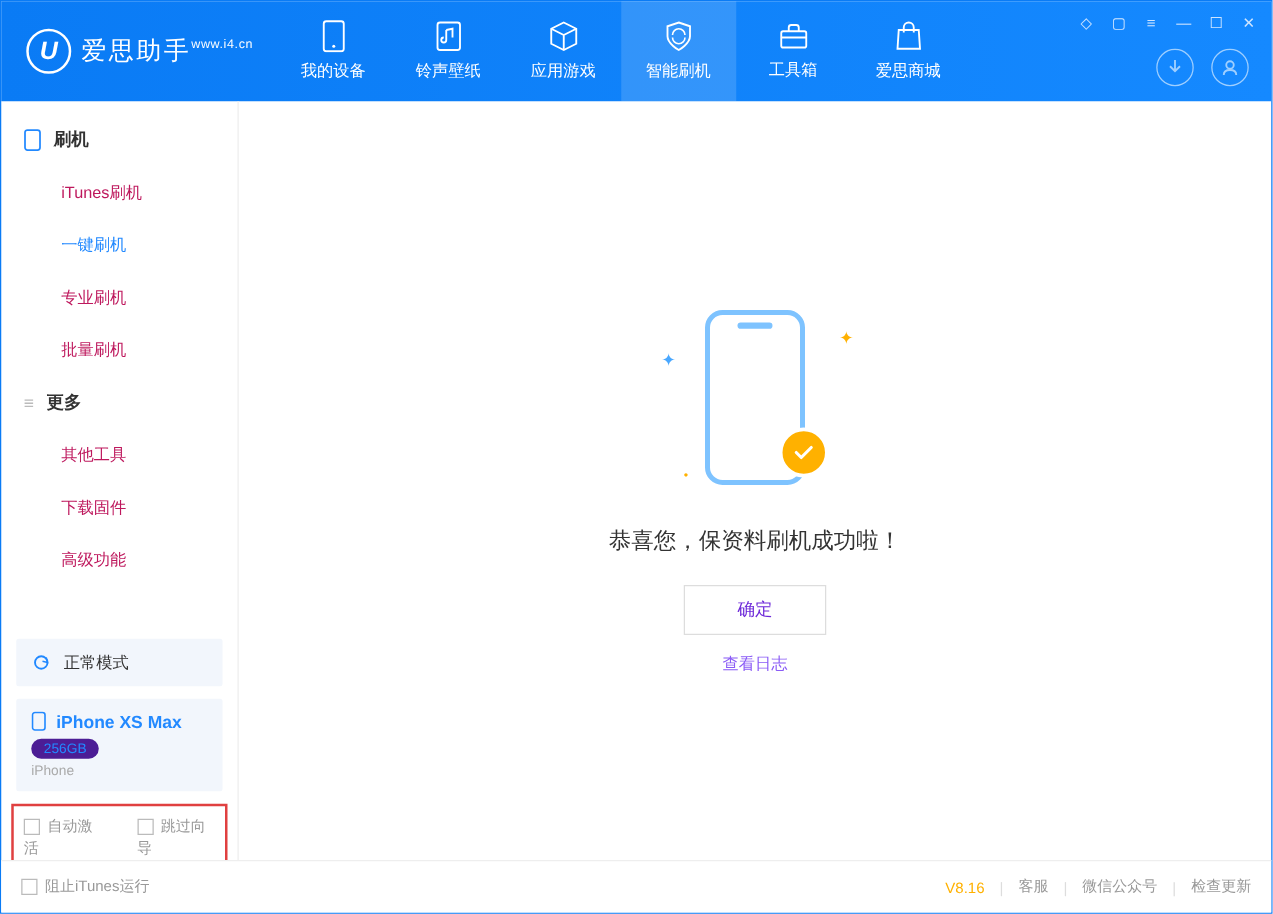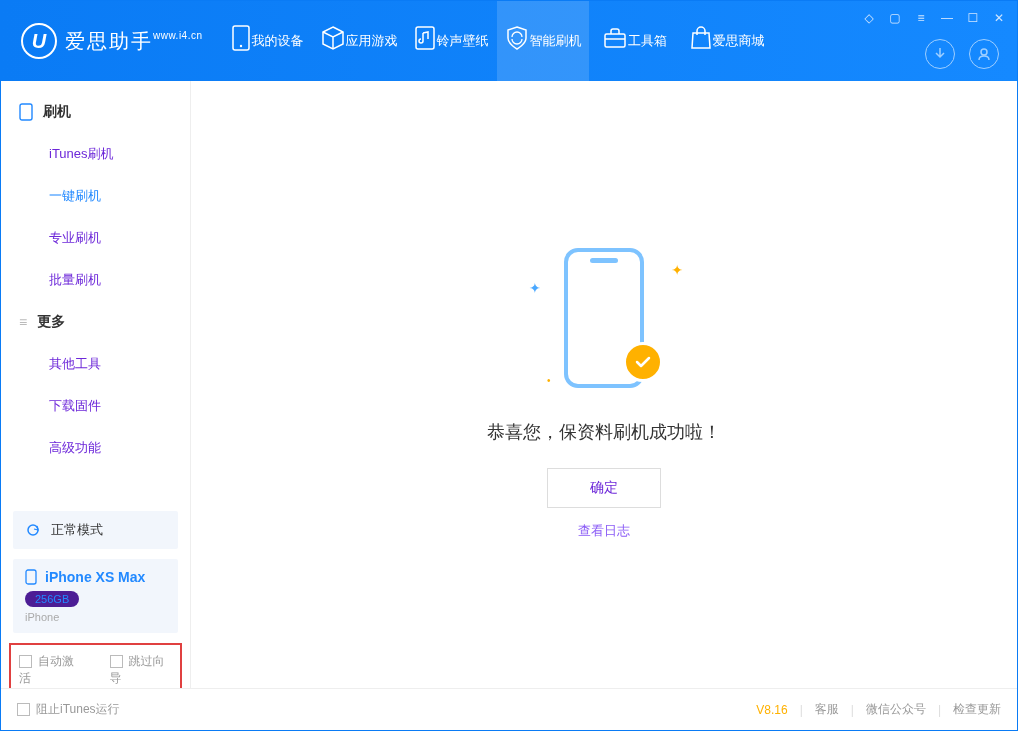--- a/index.html
+++ b/index.html
@@ -33,21 +33,21 @@
     display: flex; align-items: center; justify-content: center;
     font-weight: bold; font-size: 20px; font-style: italic;
     margin-right: 8px;
   }
   .logo-text { display: flex; line-height: 1.1; }
   .logo-title { font-size: 20px; font-weight: 500; letter-spacing: 2px; }
   .logo-sub { font-size: 10px; letter-spacing: 0.5px; }
   .nav-tabs { display: flex; height: 100%; }
   .nav-tab {
     width: 92px; height: 100%;
-    display: flex; flex-direction: row;
+    display: flex; flex-direction: column;
     align-items: center; justify-content: center;
     font-size: 13px; cursor: pointer;
     color: #fff;
   }
   .nav-tab.active { background: rgba(255,255,255,0.15); }
   .nav-tab svg { margin-bottom: 6px; }
   .win-controls {
     position: absolute; right: 10px; top: 10px;
     display: flex; gap: 10px; align-items: center;
     color: #cfe5ff; font-size: 12px;
@@ -71,21 +71,21 @@
     position: relative;
   }
   .sb-group-title {
     display: flex; align-items: center;
     padding: 12px 18px; font-size: 14px; font-weight: 600;
     color: #333;
   }
   .sb-group-title svg, .sb-group-title .gicon { margin-right: 10px; }
   .sb-item {
     padding: 12px 18px 12px 48px;
-    font-size: 13px; color: #6d28d9; cursor: pointer;
+    font-size: 13px; color: #be185d; cursor: pointer;
   }
   .sb-item.active { color: #2289ff; }
   .sb-device-area {
     margin-top: auto;
     padding: 0;
   }
   .sb-mode {
     margin: 10px 12px; padding: 10px 12px;
     background: #f2f6fc; border-radius: 2px;
     display: flex; align-items: center; gap: 10px;
@@ -169,33 +169,33 @@
   </div>
   <div class="nav-tabs">
     <div class="nav-tab">
       <svg width="22" height="26" viewBox="0 0 22 26" fill="none">
           <rect x="3" y="1" width="16" height="24" rx="2" stroke="#fff" stroke-width="1.5"></rect>
           <circle cx="11" cy="21" r="1.2" fill="#fff"></circle>
         </svg>
       <span>我的设备</span>
     </div>
     <div class="nav-tab">
-      <svg width="26" height="26" viewBox="0 0 26 26" fill="none">
-          <path d="M13 2 L23 7 L23 19 L13 24 L3 19 L3 7 Z" stroke="#fff" stroke-width="1.5" fill="none"></path>
-          <path d="M3 7 L13 12 L23 7 M13 12 L13 24" stroke="#fff" stroke-width="1.5"></path>
-        </svg>
-      <span>应用游戏</span>
-    </div>
-    <div class="nav-tab">
       <svg width="24" height="26" viewBox="0 0 24 26" fill="none">
           <rect x="3" y="2" width="18" height="22" rx="2" stroke="#fff" stroke-width="1.5"></rect>
           <path d="M10 8 L10 16 A2 2 0 1 1 8 14" stroke="#fff" stroke-width="1.5" fill="none"></path>
           <path d="M10 8 L15 7 L15 14" stroke="#fff" stroke-width="1.5" fill="none"></path>
         </svg>
       <span>铃声壁纸</span>
+    </div>
+    <div class="nav-tab">
+      <svg width="26" height="26" viewBox="0 0 26 26" fill="none">
+          <path d="M13 2 L23 7 L23 19 L13 24 L3 19 L3 7 Z" stroke="#fff" stroke-width="1.5" fill="none"></path>
+          <path d="M3 7 L13 12 L23 7 M13 12 L13 24" stroke="#fff" stroke-width="1.5"></path>
+        </svg>
+      <span>应用游戏</span>
     </div>
     <div class="nav-tab active">
       <svg width="26" height="26" viewBox="0 0 26 26" fill="none">
           <path d="M13 2 L22 5 L22 13 C22 19 13 24 13 24 C13 24 4 19 4 13 L4 5 Z" stroke="#fff" stroke-width="1.5" fill="none"></path>
           <path d="M8 12 A5 5 0 0 1 18 12 M18 14 A5 5 0 0 1 8 14" stroke="#fff" stroke-width="1.3" fill="none"></path>
         </svg>
       <span>智能刷机</span>
     </div>
     <div class="nav-tab">
       <svg width="26" height="24" viewBox="0 0 26 24" fill="none">

